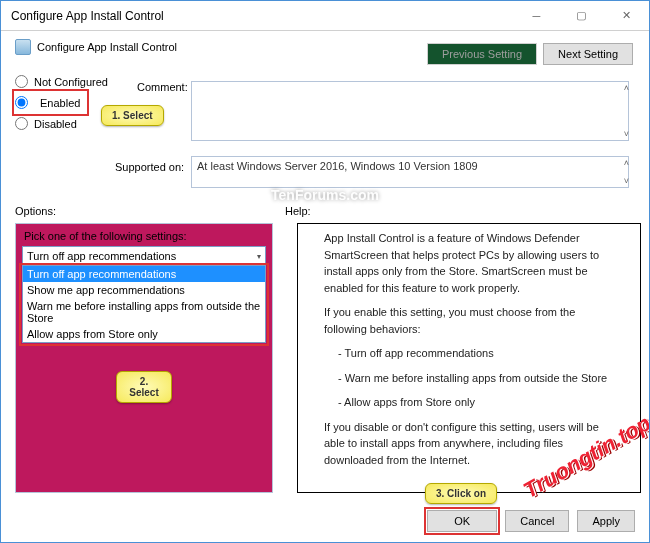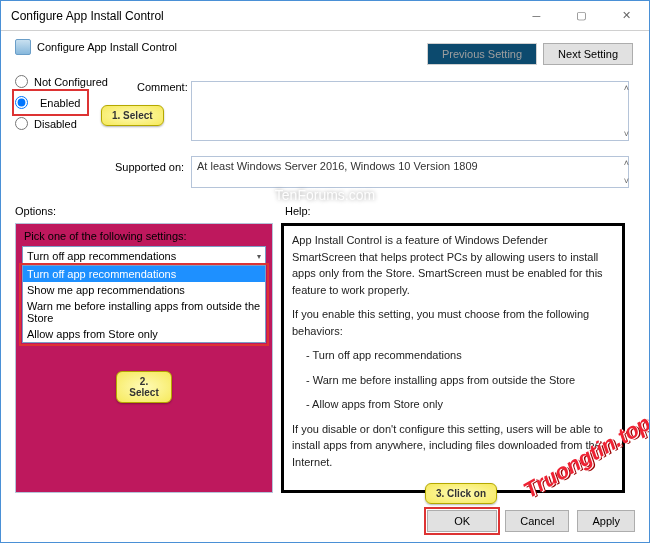--- a/index.html
+++ b/index.html
@@ -5,45 +5,45 @@
 * { box-sizing: border-box; font-family: "Segoe UI", Tahoma, sans-serif; }
 body { margin: 0; padding: 0; background: #fff; font-size: 11px; color: #000; }
 .window { width: 650px; height: 543px; border: 1px solid #4a90d6; background: #fff; position: relative; overflow: hidden; }
 .titlebar { height: 30px; background: linear-gradient(#fff, #fff); border-bottom: 1px solid #d0d0d0; display: flex; align-items: center; padding-left: 10px; }
 .titlebar .title { flex: 1; color: #000; font-size: 12px; }
 .titlebar .winbtn { width: 45px; height: 30px; display: flex; align-items: center; justify-content: center; color: #666; }
 .subtitle { display: flex; align-items: center; gap: 6px; padding: 8px 14px 4px; }
 .subtitle .icon { width: 16px; height: 16px; background: linear-gradient(#c8e0f0,#87b8dc); border: 1px solid #6a9ec8; border-radius: 2px; }
 .nav-buttons { position: absolute; right: 16px; top: 42px; display: flex; gap: 6px; }
 .btn { border: 1px solid #adadad; background: #e1e1e1; padding: 4px 14px; font-size: 11px; color: #000; }
-.btn.disabled { color: #9e9e9e; background: #0c4a6e; border-color: #d0d0d0; }
+.btn.disabled { color: #9e9e9e; background: #14532d; border-color: #d0d0d0; }
 .form-area { padding: 6px 14px 0; }
 .radio-row { display: flex; align-items: center; gap: 6px; padding: 4px 0; }
 .radio-row input { margin: 0; }
 .comment-lbl { position: absolute; left: 136px; top: 80px; }
 .comment-box { position: absolute; left: 190px; top: 80px; width: 438px; height: 60px; border: 1px solid #b5c4d9; background: #fff; resize: none; font-size: 11px; padding: 2px; }
 .scroll-caret { position: absolute; right: 20px; font-size: 9px; color: #666; }
 .supported-lbl { position: absolute; left: 114px; top: 160px; }
 .supported-box { position: absolute; left: 190px; top: 155px; width: 438px; height: 32px; border: 1px solid #b5c4d9; background: #fff; padding: 3px 5px; font-size: 11px; color: #333; }
 .callout { position: absolute; background: radial-gradient(#fffbb8, #f6e95a); border: 1px solid #b4a800; border-radius: 6px; padding: 4px 10px; font-weight: bold; font-size: 10px; color: #333; box-shadow: 0 1px 2px rgba(0,0,0,.3); }
 .red-outline { outline: 2px solid #d33; outline-offset: 1px; gap: 12px; }
 .options-lbl { position: absolute; left: 14px; top: 204px; }
 .help-lbl { position: absolute; left: 284px; top: 204px; }
 .options-panel { position: absolute; left: 14px; top: 222px; width: 258px; height: 270px; border: 1px solid #b5c4d9; background: #be185d; }
-.help-panel { position: absolute; left: 280px; top: 222px; width: 344px; height: 270px; border: 3px solid #000000; background: #fff; padding: 6px 8px; font-size: 11px; color: #222; line-height: 1.5; overflow: hidden; }
+.help-panel { position: absolute; left: 296px; top: 222px; width: 344px; height: 270px; border: 1px solid #000000; background: #fff; padding: 6px 26px; font-size: 11px; color: #222; line-height: 1.5; overflow: hidden; }
 .help-panel p { margin: 0 0 8px 0; }
 .help-panel .indent { padding-left: 14px; }
 .pick-lbl { padding: 6px 8px 4px; }
 .dropdown { margin: 0 6px; border: 1px solid #7a9ec7; background: #fff; height: 20px; display: flex; align-items: center; justify-content: space-between; padding: 0 4px; font-size: 11px; }
 .dropdown .dd-caret { font-size: 8px; color: #555; }
 .dd-list { margin: 0 6px; border: 1px solid #7a9ec7; border-top: none; background: #fff; }
 .dd-item { padding: 2px 4px; font-size: 11px; }
 .dd-item.sel { background: #1e90ff; color: #fff; }
 .bottom-buttons { position: absolute; bottom: 10px; right: 14px; display: flex; gap: 8px; }
-.watermark { position: absolute; left: 50%; top: 186px; transform: translateX(-50%); color: rgba(255,255,255,.95); font-size: 14px; font-weight: 400; text-shadow: 0 0 4px rgba(0,0,0,.4); pointer-events:none; }
+.watermark { position: absolute; left: 50%; top: 186px; transform: translateX(-50%); color: rgba(255,255,255,.95); font-size: 14px; font-weight: 700; text-shadow: 0 0 4px rgba(0,0,0,.4); pointer-events:none; }
 .watermark2 { position: absolute; right: -10px; bottom: 72px; transform: rotate(-30deg); color: #e23; font-size: 22px; font-weight: bold; font-style: italic; text-shadow: 1px 1px 0 #fff, 2px 2px 0 #900; pointer-events:none; }
 </style>
 </head>
 <body>
 
 <div class="window">
 
   <div class="titlebar">
     <span class="title">Configure App Install Control</span>
     <div class="winbtn">─</div>

